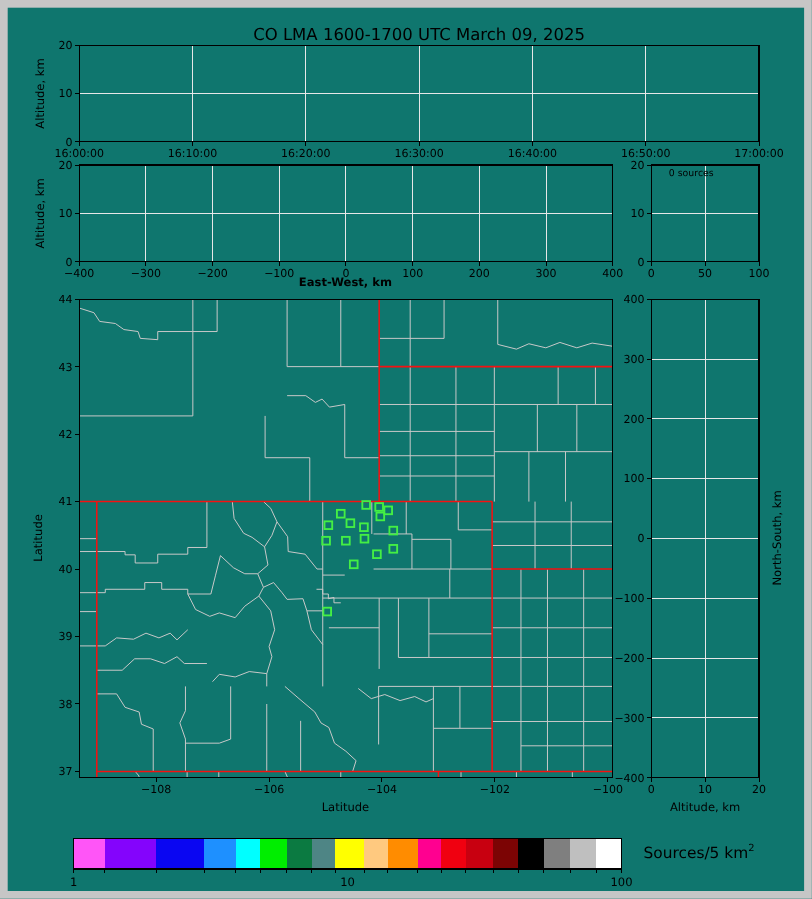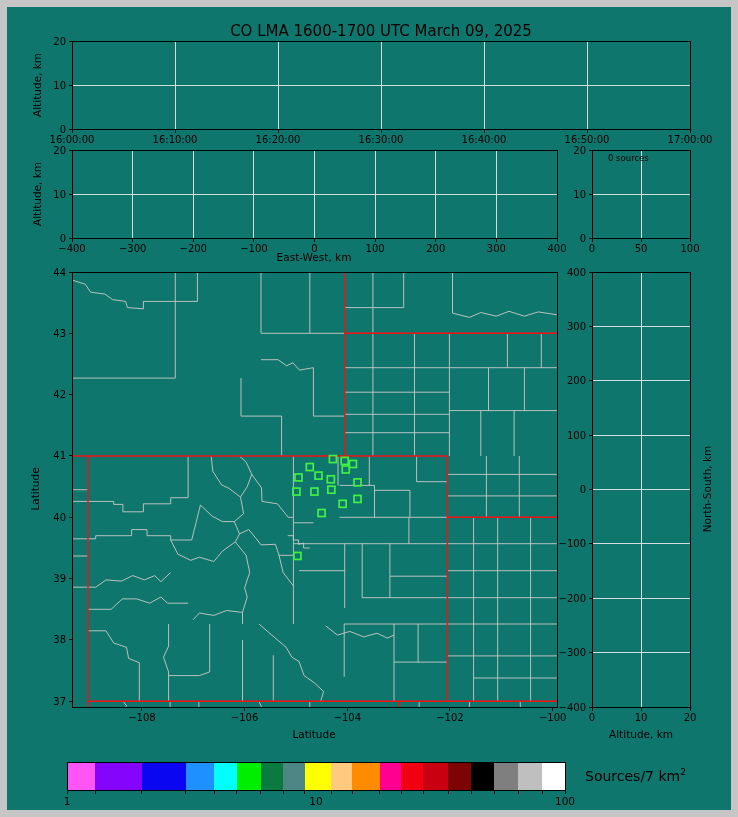--- a/index.html
+++ b/index.html
@@ -320,23 +320,23 @@
       <text x="60" y="798" text-anchor="middle" font-size="10.5" font-family="&quot;DejaVu Sans&quot;,sans-serif" fill="#000">1</text>
       <text x="309" y="798" text-anchor="middle" font-size="10.5" font-family="&quot;DejaVu Sans&quot;,sans-serif" fill="#000">10</text>
       <text x="558" y="798" text-anchor="middle" font-size="10.5" font-family="&quot;DejaVu Sans&quot;,sans-serif" fill="#000">100</text>
       <rect x="60" y="755" width="498" height="28" fill="none" stroke="#000000" stroke-width="1" shape-rendering="crispEdges"></rect>
     </svg>
 
   <div class="lbl title" style="left:374px;top:17px;">CO LMA 1600-1700 UTC March 09, 2025</div>
 
   <div class="lbl vlabel" style="left:30px;top:78px;">Altitude, km</div>
   <div class="lbl vlabel" style="left:30px;top:187px;">Altitude, km</div>
-  <div class="lbl hlabel" style="left:307px;top:245px;">East-West, km</div>
+  <div class="lbl hlabel" style="left:307px;top:245px;font-weight:bold;">East-West, km</div>
   <div class="lbl annot" style="left:588px;top:147px;">0 sources</div>
 
   <div class="lbl vlabel" style="left:28px;top:482px;">Latitude</div>
   <div class="lbl hlabel" style="left:307px;top:722px;">Latitude</div>
 
   <div class="lbl vlabel" style="left:700px;top:482px;">North-South, km</div>
   <div class="lbl hlabel" style="left:634px;top:722px;">Altitude, km</div>
 
-  <div class="lbl cbar-label" style="left:578px;top:761px;"><span>Sources/7 km</span><sup>2</sup></div>
+  <div class="lbl cbar-label" style="left:578px;top:761px;"><span>Sources/5 km</span><sup>2</sup></div>
 </div>
 
 </body></html>

